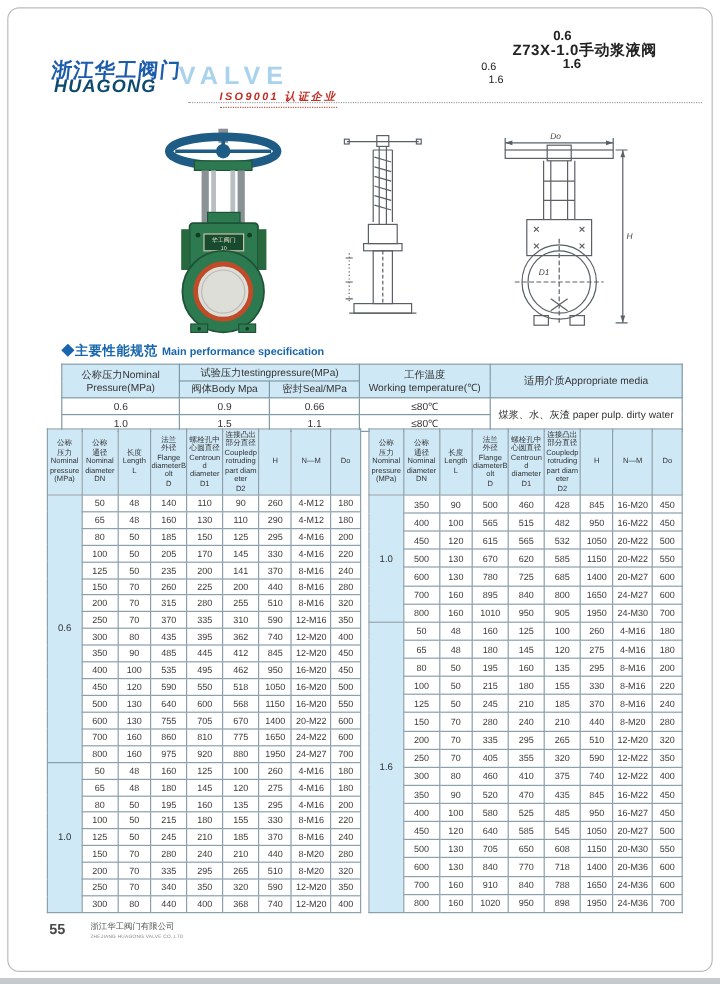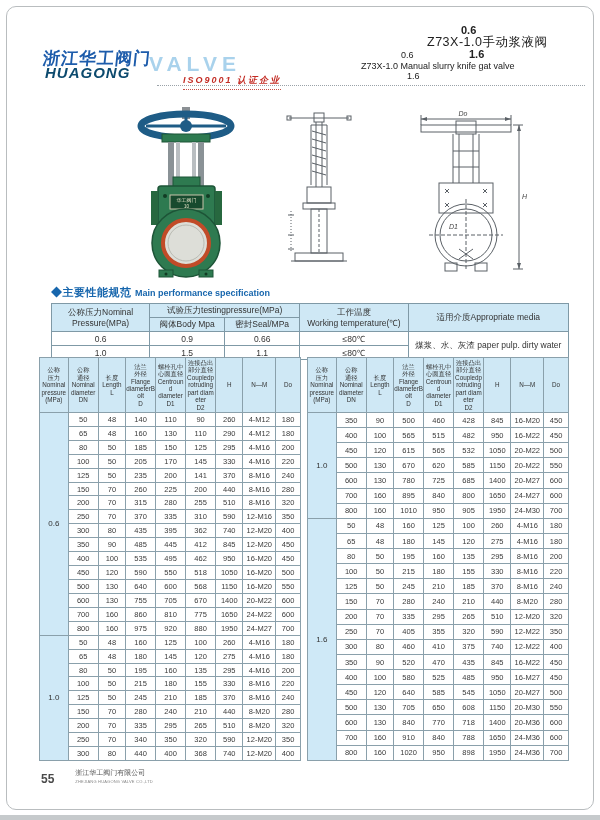--- a/index.html
+++ b/index.html
@@ -10,21 +10,21 @@
 
   
   .brand-cn { position:absolute; left:36px; top:40px; font-size:17px; font-weight:bold; color:#1d5cab; letter-spacing:1px; transform:skewX(-6deg); }
   .brand-en { position:absolute; left:38px; top:57px; font-size:15px; font-weight:bold; font-style:italic; color:#0c4a6e; letter-spacing:1px; }
   .brand-valve { position:absolute; left:142px; top:45px; font-size:21px; font-weight:bold; color:#a9d2ec; letter-spacing:5px; }
   .iso-line { position:absolute; left:176px; top:67px; font-size:9px; font-weight:bold; font-style:italic; color:#c32b23; letter-spacing:2px; border-bottom:1px dotted #c3524a; padding-bottom:2px; }
   .dotted-rule { position:absolute; left:150px; right:8px; top:78px; border-top:1px dotted #9aa2a8; }
 
   .title-block { position:absolute; left:324px; top:18px; width:240px; color:#222; }
   .tb-cn-top { padding-left:130px; font-size:11px; font-weight:bold; line-height:11px; }
-  .tb-cn-main { padding-left:96px; font-size:12.5px; font-weight:normal; line-height:13px; letter-spacing:0.5px; }
+  .tb-cn-main { padding-left:96px; font-size:12.5px; font-weight:bold; line-height:13px; letter-spacing:0.5px; }
   .tb-mid { position:relative; height:12px; }
   .tb-mid-small { position:absolute; left:70px; top:1px; font-size:9px; }
   .tb-mid-bold { position:absolute; left:138px; top:-1px; font-size:11px; font-weight:bold; }
   .tb-en-main { padding-left:30px; font-size:9px; line-height:10px; }
   .tb-en-bottom { padding-left:76px; font-size:9px; line-height:10px; }
 
   
   .drawings { position:absolute; left:30px; top:98px; right:20px; height:180px; display:flex; align-items:flex-start; }
   .fig-photo { margin-left:92px; margin-top:2px; }
   .fig-side { margin-left:38px; margin-top:6px; }
@@ -46,21 +46,21 @@
   
   .dims-sec { position:absolute; left:32px; top:347px; right:24px; }
   .dims-wrap { display:flex; gap:6px; margin-top:3px; height:404px; }
   .dims-table { flex:1; height:100%; table-layout:fixed; }
   .dims-table th, .dims-table td { border:1px solid #8aa0ab; text-align:center; vertical-align:middle; overflow:hidden; }
   .dims-table th { background:#cfe8f5; font-size:6.3px; font-weight:normal; color:#333; white-space:pre-line; line-height:1.18; height:52px; padding:1px 0; word-break:break-all; }
   .dims-table td { font-size:7.5px; color:#3a3a3a; padding:0 1px; background:#fff; }
   .dims-table td.pressure-cell { background:#cfe9f7; font-size:8px; color:#333; }
 
   
-  .footer { position:absolute; left:34px; top:760px; display:flex; align-items:flex-end; gap:21px; }
+  .footer { position:absolute; left:34px; top:760px; display:flex; align-items:flex-start; gap:21px; }
   .page-no { font-size:12px; font-weight:bold; color:#4a4a4a; }
   .company { font-size:7px; color:#555; line-height:8px; padding-top:2px; }
   .company .en { font-size:4px; color:#888; letter-spacing:0.2px; }
 </style>
 </head>
 <body>
 
 <div class="page">
   <div class="frame">
 
@@ -70,21 +70,20 @@
     <div class="iso-line">ISO9001 认证企业</div>
     <div class="dotted-rule"></div>
 
     <div class="title-block">
       <div class="tb-cn-top">0.6</div>
       <div class="tb-cn-main">Z73X-1.0手动浆液阀</div>
       <div class="tb-mid">
         <span class="tb-mid-small">0.6</span>
         <span class="tb-mid-bold">1.6</span>
       </div>
-      <div class="tb-en-main">Z73X-1.0 Manual slurry knife gat valve</div>
       <div class="tb-en-bottom">1.6</div>
     </div>
 
     <div class="drawings">
 
       <svg class="fig-photo" width="116" height="172" viewBox="0 0 116 172">
         <rect x="53" y="0" width="8" height="12" fill="#8b9094"></rect>
         <ellipse cx="57" cy="19" rx="45" ry="12" fill="none" stroke="#1e5c86" stroke-width="7"></ellipse>
         <line x1="57" y1="19" x2="17" y2="19" stroke="#1e5c86" stroke-width="3"></line>
         <line x1="57" y1="19" x2="97" y2="19" stroke="#1e5c86" stroke-width="3"></line>

